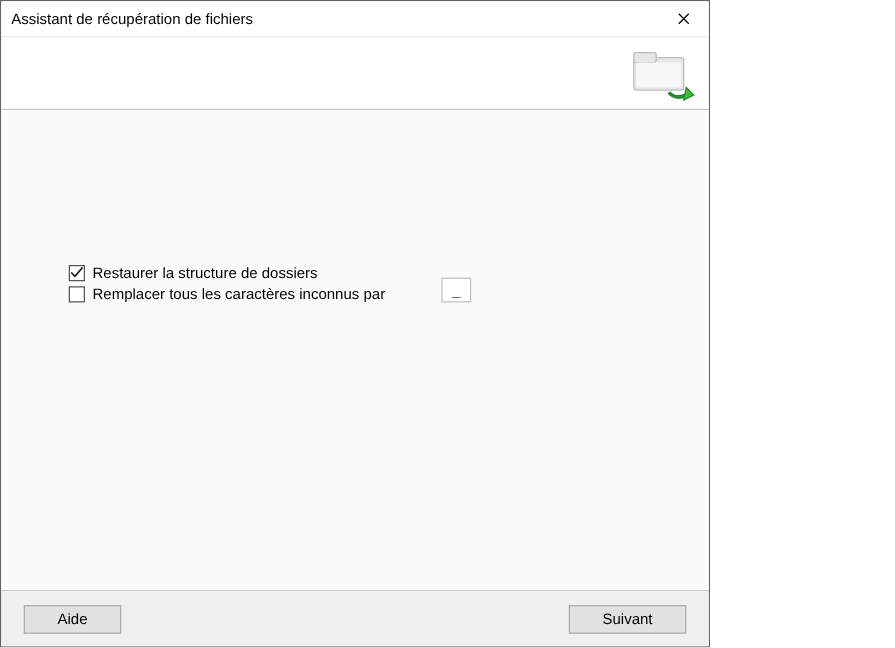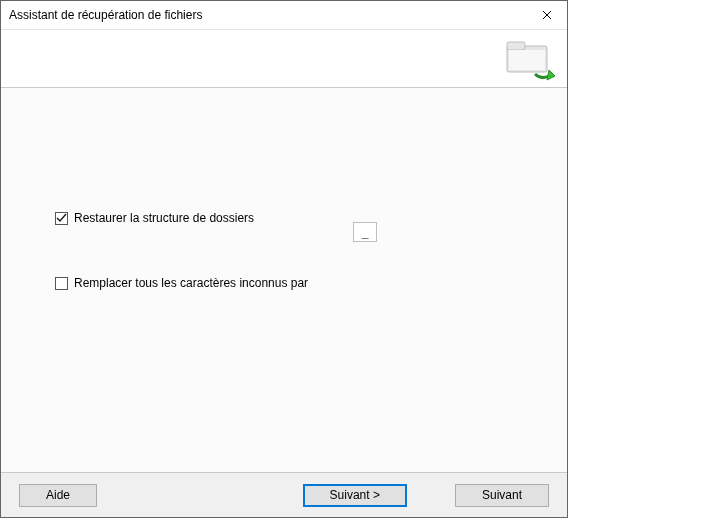--- a/index.html
+++ b/index.html
@@ -84,21 +84,21 @@
   }
   .option-row {
     position: absolute;
     left: 54px;
     display: flex;
     align-items: center;
     gap: 4px;
     font-size: 12px;
   }
   .option-row.row1 { top: 102px; margin-top: 21px; }
-  .option-row.row2 { top: 140px; margin-top: 48px; }
+  .option-row.row2 { top: 140px; }
 
   .chk {
     width: 13px;
     height: 13px;
     border: 1px solid #555;
     background: #fff;
     box-sizing: border-box;
     display: inline-flex;
     align-items: center;
     justify-content: center;
@@ -208,17 +208,16 @@
     </div>
     <input class="charinput" type="text" value="_" style="">
 
   </div>
 
   <div class="sep"></div>
 
   <div class="buttonbar">
     <button class="btn">Aide</button>
     <div class="spacer"></div>
-    <button class="btn default gap-right">Suivant &gt;</button>
     <button class="btn">Suivant</button>
   </div>
 
 </div>
 
 </body></html>

